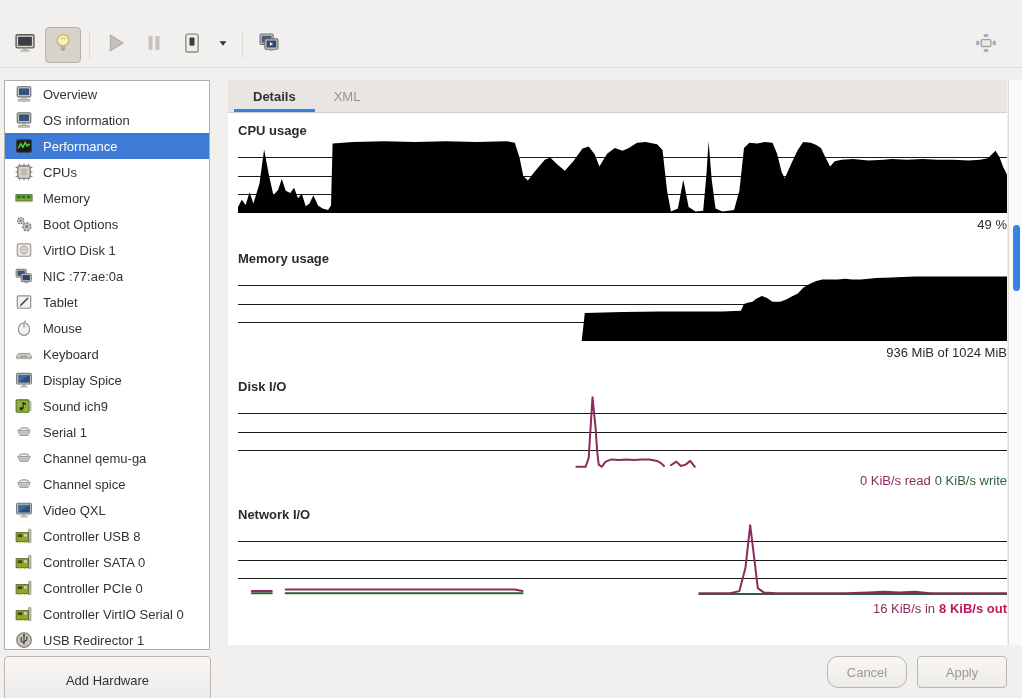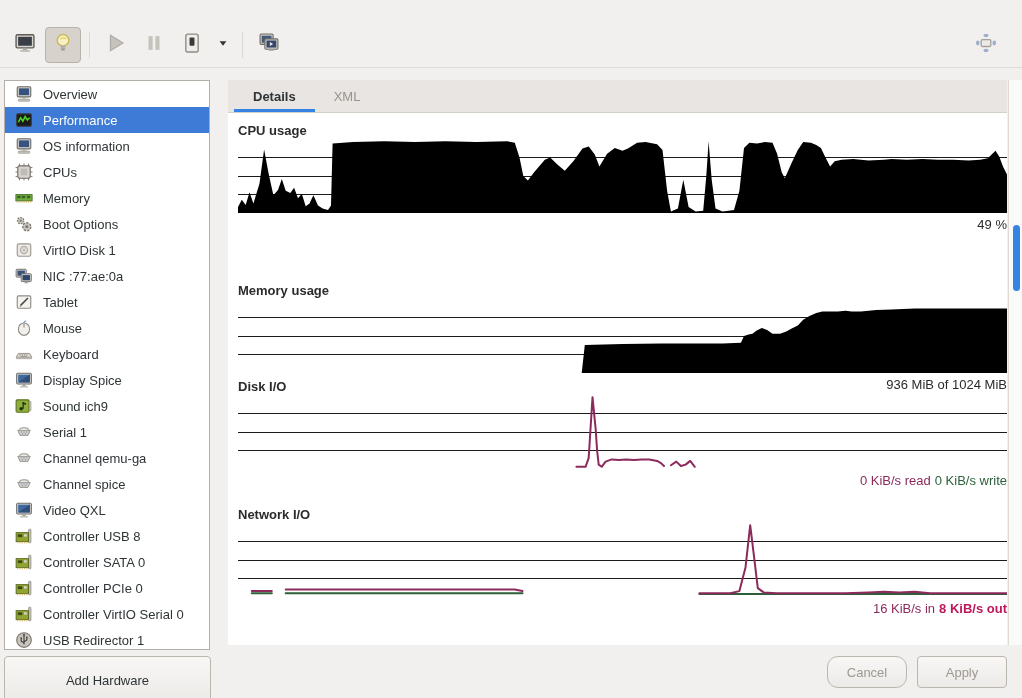--- a/index.html
+++ b/index.html
@@ -120,39 +120,39 @@
         <span class="icon">
           <svg viewBox="0 0 16 16">
             <rect x="2" y="1.5" width="12" height="9" rx="1" fill="#cfccc6" stroke="#6e6b66"></rect>
             <rect x="3.5" y="3" width="9" height="6" fill="#35537e"></rect>
             <rect x="6" y="10.5" width="4" height="1.5" fill="#a8a49d"></rect>
             <rect x="3" y="12.5" width="10" height="2" rx="0.5" fill="#c4c0b9" stroke="#8f8b84" stroke-width="0.5"></rect>
           </svg>
         </span>
         <span>Overview</span>
       </div>
-      <div class="side-item selected">
-        <span class="icon">
-          <svg viewBox="0 0 16 16">
-            <rect x="1.5" y="2.5" width="13" height="11" rx="1" fill="#1a1a1a" stroke="#3c3c3c"></rect>
-            <polyline points="3,10 5,6 7,9 9,5 11,8 13,6" fill="none" stroke="#4fd42a" stroke-width="1.4"></polyline>
-          </svg>
-        </span>
-        <span>Performance</span>
-      </div>
       <div class="side-item">
         <span class="icon">
           <svg viewBox="0 0 16 16">
             <rect x="2" y="1.5" width="12" height="9" rx="1" fill="#cfccc6" stroke="#6e6b66"></rect>
             <rect x="3.5" y="3" width="9" height="6" fill="#35537e"></rect>
             <rect x="6" y="10.5" width="4" height="1.5" fill="#a8a49d"></rect>
             <rect x="3" y="12.5" width="10" height="2" rx="0.5" fill="#c4c0b9" stroke="#8f8b84" stroke-width="0.5"></rect>
           </svg>
         </span>
         <span>OS information</span>
+      </div>
+      <div class="side-item selected">
+        <span class="icon">
+          <svg viewBox="0 0 16 16">
+            <rect x="1.5" y="2.5" width="13" height="11" rx="1" fill="#1a1a1a" stroke="#3c3c3c"></rect>
+            <polyline points="3,10 5,6 7,9 9,5 11,8 13,6" fill="none" stroke="#4fd42a" stroke-width="1.4"></polyline>
+          </svg>
+        </span>
+        <span>Performance</span>
       </div>
       <div class="side-item">
         <span class="icon">
           <svg viewBox="0 0 16 16">
             <g stroke="#8d8a84" stroke-width="1">
               <line x1="4" y1="0.5" x2="4" y2="3"></line>
               <line x1="8" y1="0.5" x2="8" y2="3"></line>
               <line x1="12" y1="0.5" x2="12" y2="3"></line>
               <line x1="4" y1="13" x2="4" y2="15.5"></line>
               <line x1="8" y1="13" x2="8" y2="15.5"></line>
@@ -447,21 +447,21 @@
       <div class="spark">
           <svg width="769" height="74" viewBox="0 0 769 74" preserveAspectRatio="none">
             <line x1="0" x2="769" y1="55.5" y2="55.5" stroke="#1a1a1a" stroke-width="1" shape-rendering="crispEdges"></line>
             <line x1="0" x2="769" y1="37.0" y2="37.0" stroke="#1a1a1a" stroke-width="1" shape-rendering="crispEdges"></line>
             <line x1="0" x2="769" y1="18.5" y2="18.5" stroke="#1a1a1a" stroke-width="1" shape-rendering="crispEdges"></line>
             <polygon points="0,74 0.0,68.1 3.8,60.7 7.7,65.9 11.5,53.3 15.4,64.4 21.5,44.4 26.1,10.4 30.8,35.5 35.4,56.2 40.0,51.1 43.8,40.0 47.7,51.8 52.3,54.0 56.1,48.8 60.0,59.2 63.8,54.8 67.7,67.3 71.5,64.4 75.4,56.2 80.0,66.6 84.6,69.6 90.0,71.0 93.0,66.6 94.6,4.4 115.3,3.0 146.1,2.2 176.9,3.0 207.6,2.2 238.4,3.0 269.1,2.2 276.8,3.7 281.5,18.5 285.3,37.0 289.9,41.4 296.1,33.3 306.8,20.7 312.2,18.5 319.1,25.2 326.8,31.8 335.3,22.2 344.5,9.6 350.7,7.4 356.8,15.5 361.4,27.4 369.1,14.8 376.8,8.9 384.5,11.8 389.9,9.6 399.1,3.7 407.6,3.0 419.1,5.2 424.5,11.1 429.1,51.8 432.9,72.5 439.9,69.6 445.3,40.7 450.6,68.1 457.6,72.5 465.2,71.8 468.3,37.0 470.6,2.2 473.7,40.7 477.5,69.6 484.5,72.5 496.0,71.0 501.4,51.8 506.0,8.9 511.4,3.7 519.1,4.4 526.8,3.0 534.5,3.7 539.1,14.8 543.7,33.3 546.8,39.2 553.7,23.7 559.8,11.1 565.2,3.0 572.9,3.7 578.3,5.9 582.9,8.9 587.5,18.5 592.1,27.4 596.7,22.2 603.7,20.7 615.2,20.0 630.6,21.5 646.0,20.7 653.6,20.0 669.0,20.7 684.4,20.0 699.8,20.7 715.2,20.7 730.5,21.5 742.1,20.7 749.8,19.2 757.5,11.8 761.3,17.8 765.2,28.1 769.0,35.5 769,74" fill="#000000"></polygon>
           </svg>
         </div>
       <div class="stat"><span>49 %</span></div>
     </div>
-    <div class="chart-block" style="top:138px;margin-top:32px;">
+    <div class="chart-block" style="top:138px;">
       <div class="chart-title">Memory usage</div>
       <div class="spark">
           <svg width="769" height="74" viewBox="0 0 769 74" preserveAspectRatio="none">
             <line x1="0" x2="769" y1="55.5" y2="55.5" stroke="#1a1a1a" stroke-width="1" shape-rendering="crispEdges"></line>
             <line x1="0" x2="769" y1="37.0" y2="37.0" stroke="#1a1a1a" stroke-width="1" shape-rendering="crispEdges"></line>
             <line x1="0" x2="769" y1="18.5" y2="18.5" stroke="#1a1a1a" stroke-width="1" shape-rendering="crispEdges"></line>
             <polygon points="0,74 0.0,74.0 343.7,74.0 346.8,45.9 384.5,45.1 423.0,44.4 461.4,44.4 484.5,44.4 502.9,43.7 506.0,37.0 510.6,35.5 514.5,34.8 518.3,31.8 523.7,28.9 529.1,31.1 534.5,34.8 542.1,34.8 548.3,32.6 553.7,29.6 559.8,26.6 565.2,20.7 571.4,17.0 578.3,14.1 584.4,12.6 599.8,12.6 607.5,11.8 613.7,12.6 622.9,12.6 638.3,11.1 653.6,10.4 676.7,9.6 699.8,9.6 730.5,9.6 769.0,9.6 769,74" fill="#000000"></polygon>
           </svg>
         </div>
       <div class="stat"><span>936 MiB of 1024 MiB</span></div>

